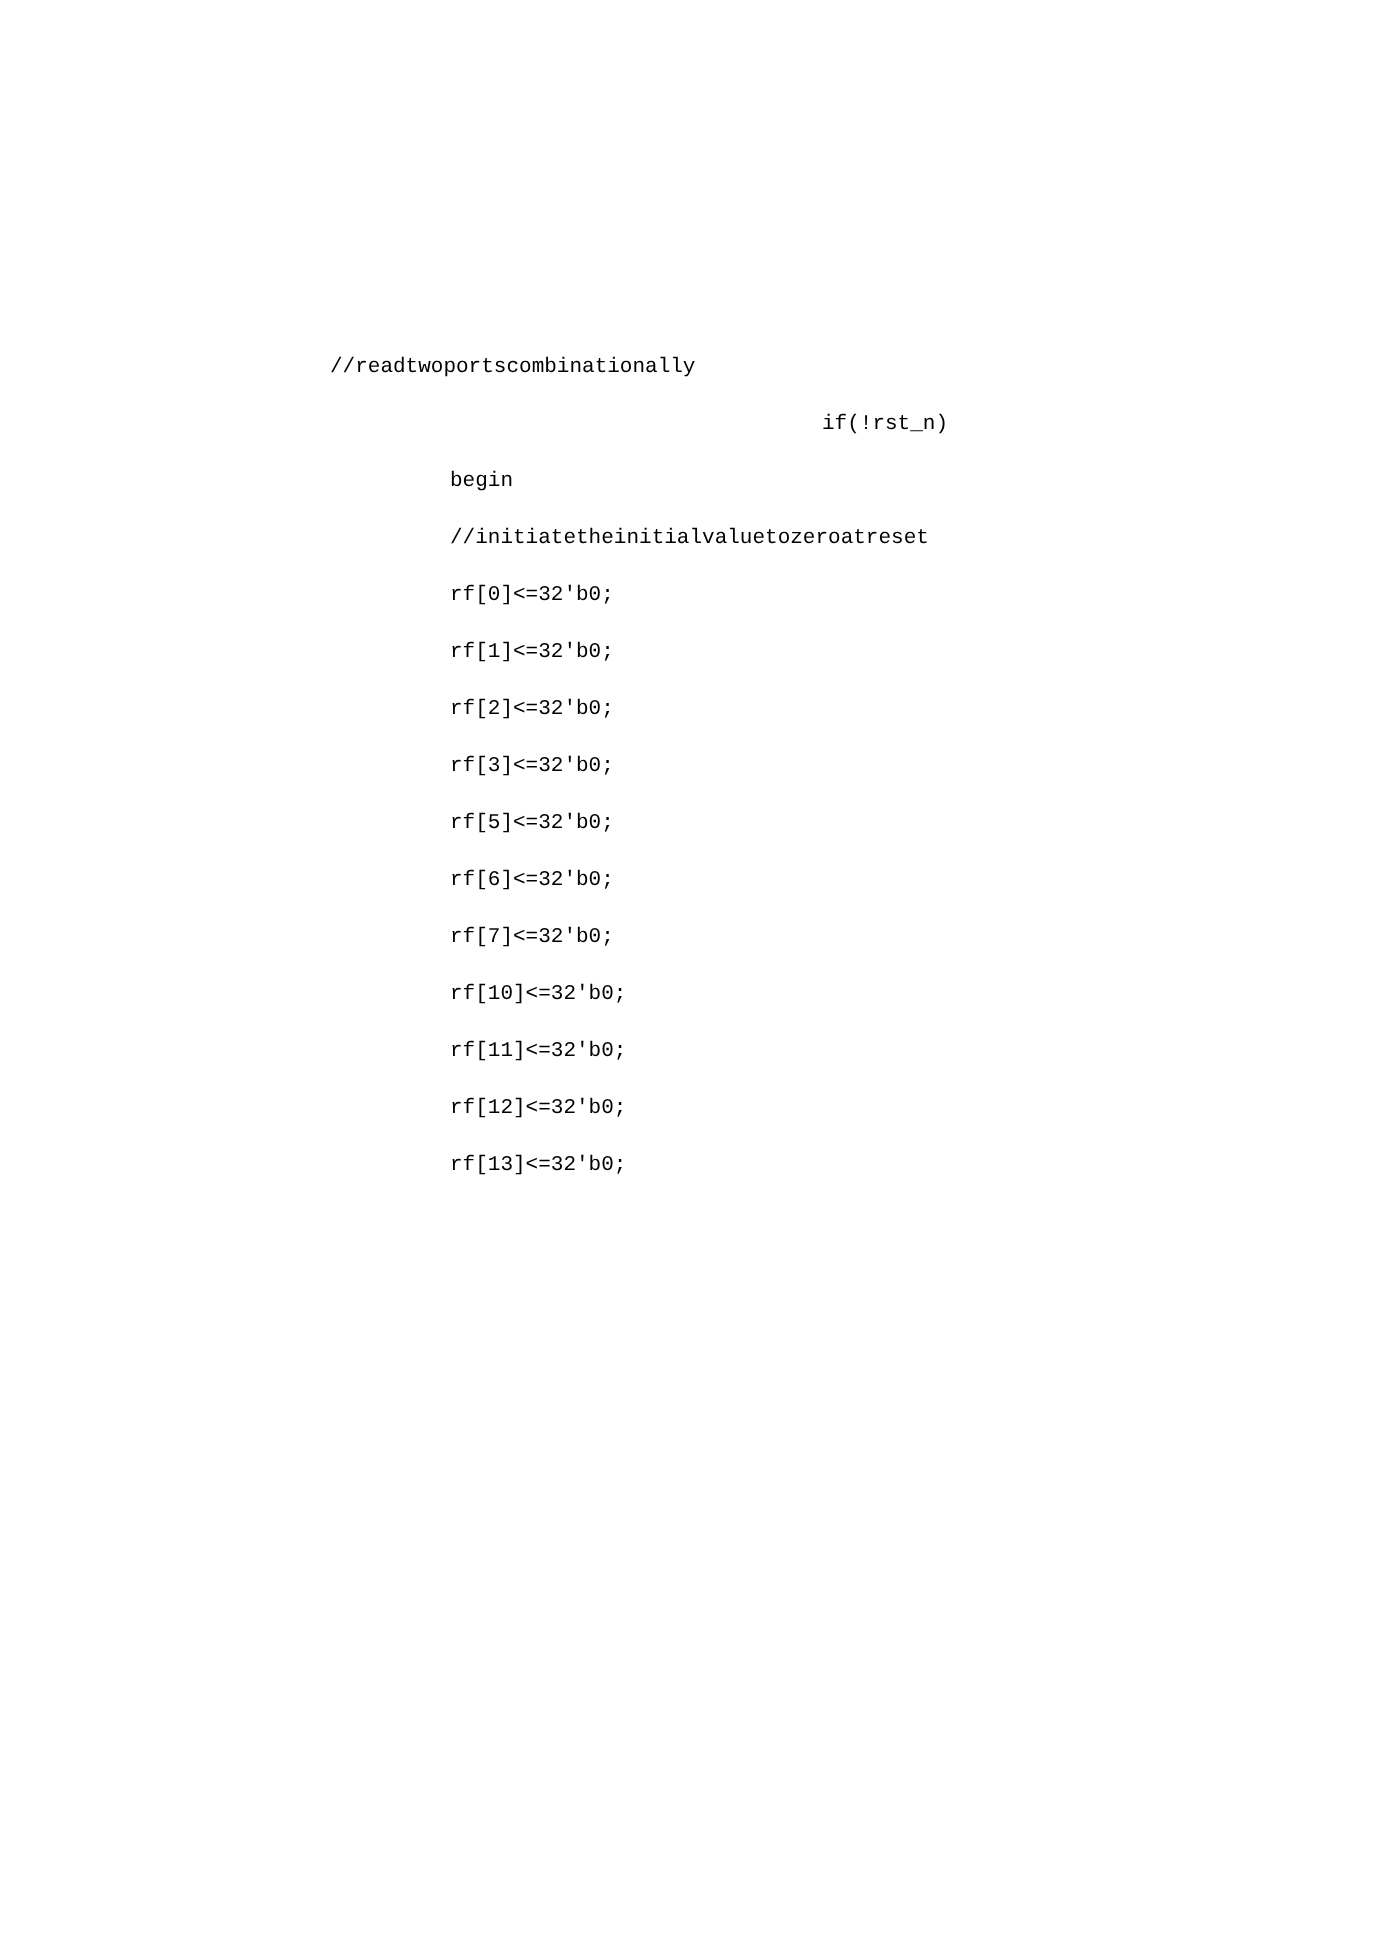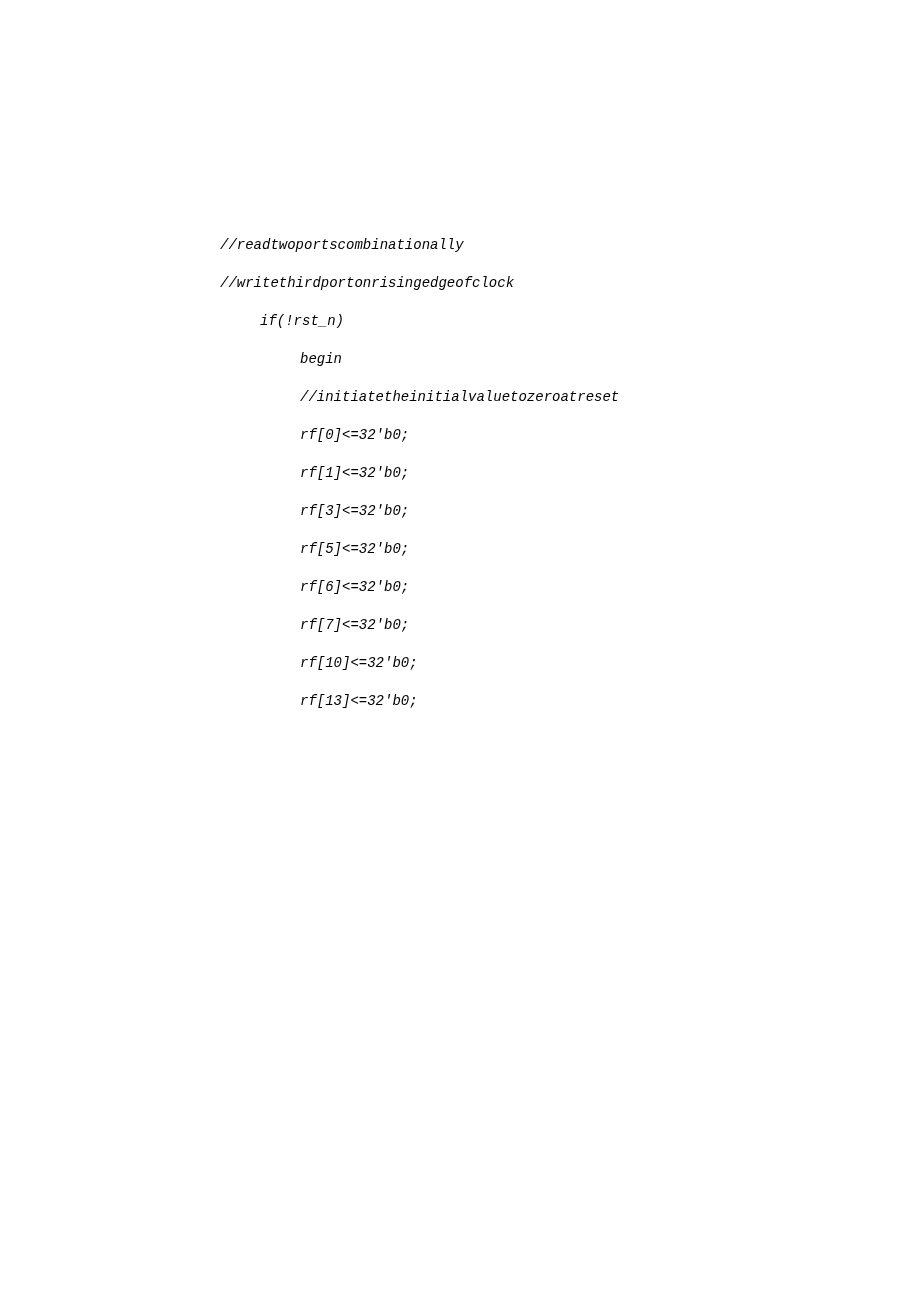--- a/index.html
+++ b/index.html
@@ -14,35 +14,36 @@
     box-sizing: border-box;
     padding: 238px 0 0 220px;
     font-family: "Courier New", Courier, monospace;
     font-size: 14px;
     color: #000000;
     line-height: 1.0;
   }
   .line {
     margin: 0 0 24px 0;
     white-space: pre;
-    font-style: italic;
   }
-  .indent1 { padding-left: 40px; }
+  .indent1 { padding-left: 40px; text-align: center; }
   .indent2 { padding-left: 80px; }
 </style>
 </head>
 <body>
 
 <div class="page">
   <div class="line">//readtwoportscombinationally</div>
-  <div class="line">//writethirdportonrisingedgeofclock</div>
   <div class="line indent1">if(!rst_n)</div>
   <div class="line indent2">begin</div>
   <div class="line indent2">//initiatetheinitialvaluetozeroatreset</div>
   <div class="line indent2">rf[0]&lt;=32'b0;</div>
   <div class="line indent2">rf[1]&lt;=32'b0;</div>
+  <div class="line indent2">rf[2]&lt;=32'b0;</div>
   <div class="line indent2">rf[3]&lt;=32'b0;</div>
   <div class="line indent2">rf[5]&lt;=32'b0;</div>
   <div class="line indent2">rf[6]&lt;=32'b0;</div>
   <div class="line indent2">rf[7]&lt;=32'b0;</div>
   <div class="line indent2">rf[10]&lt;=32'b0;</div>
+  <div class="line indent2">rf[11]&lt;=32'b0;</div>
+  <div class="line indent2">rf[12]&lt;=32'b0;</div>
   <div class="line indent2">rf[13]&lt;=32'b0;</div>
 </div>
 
 </body></html>

